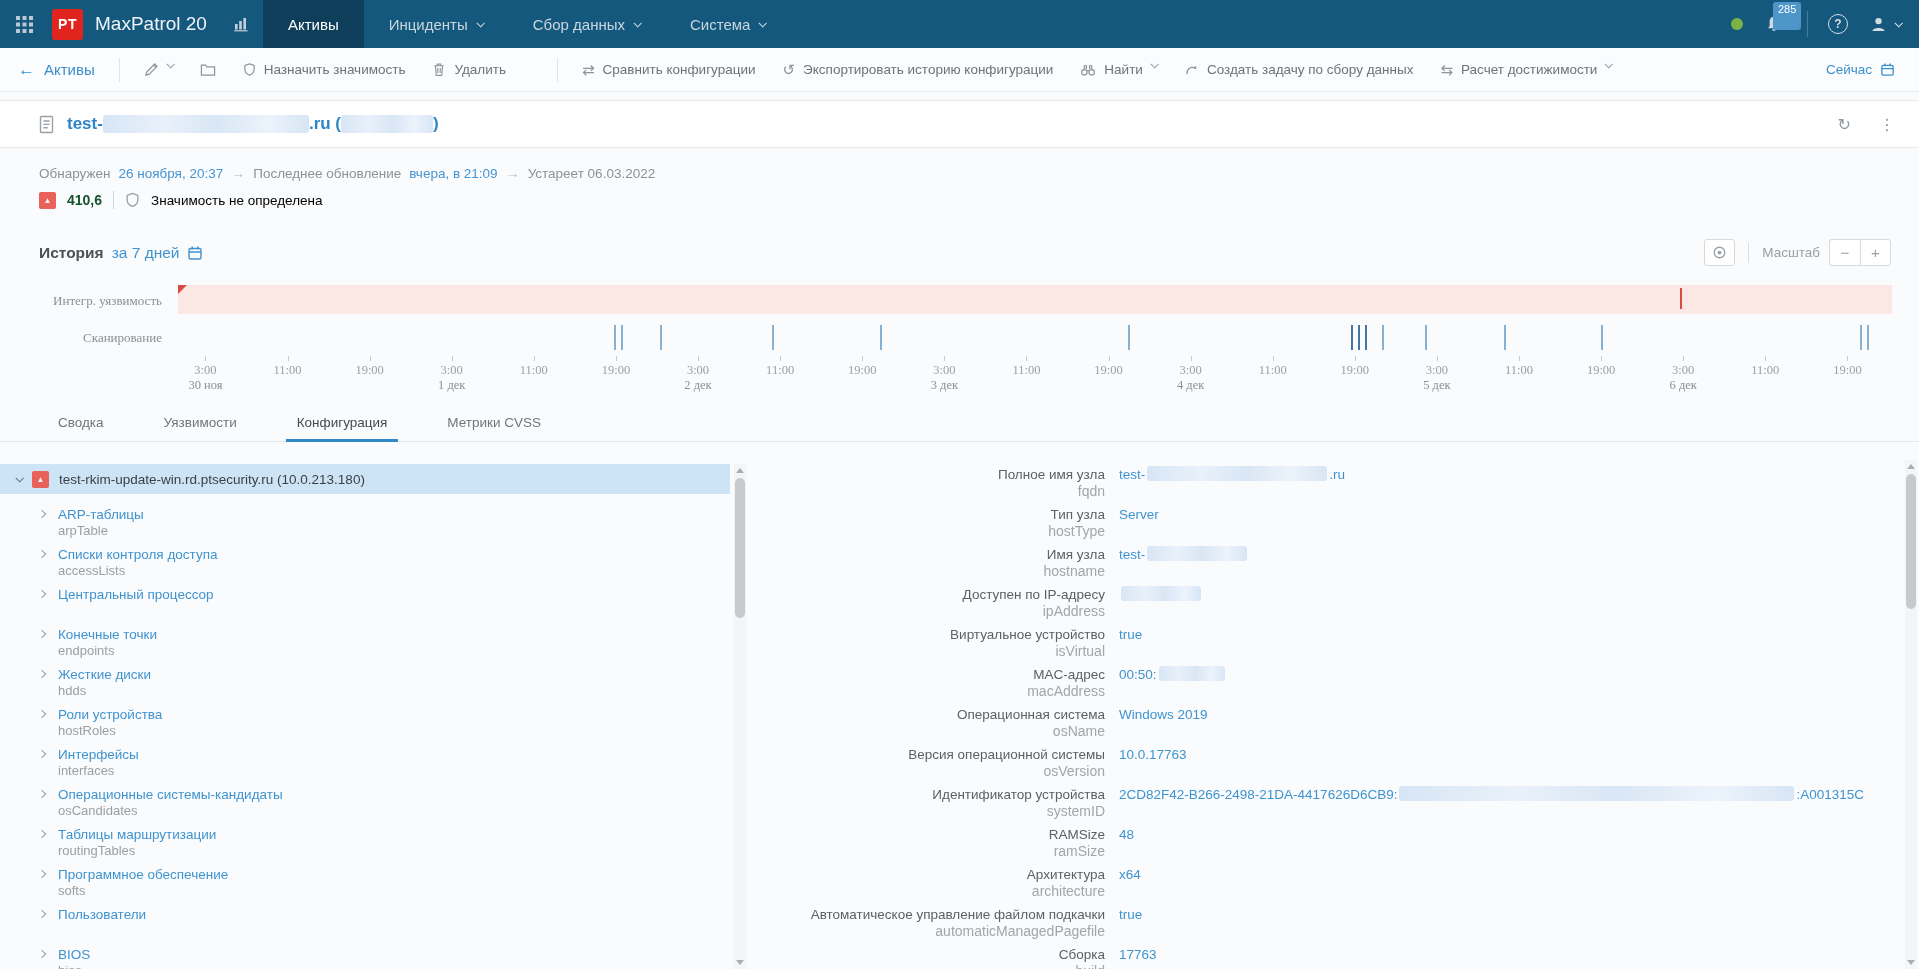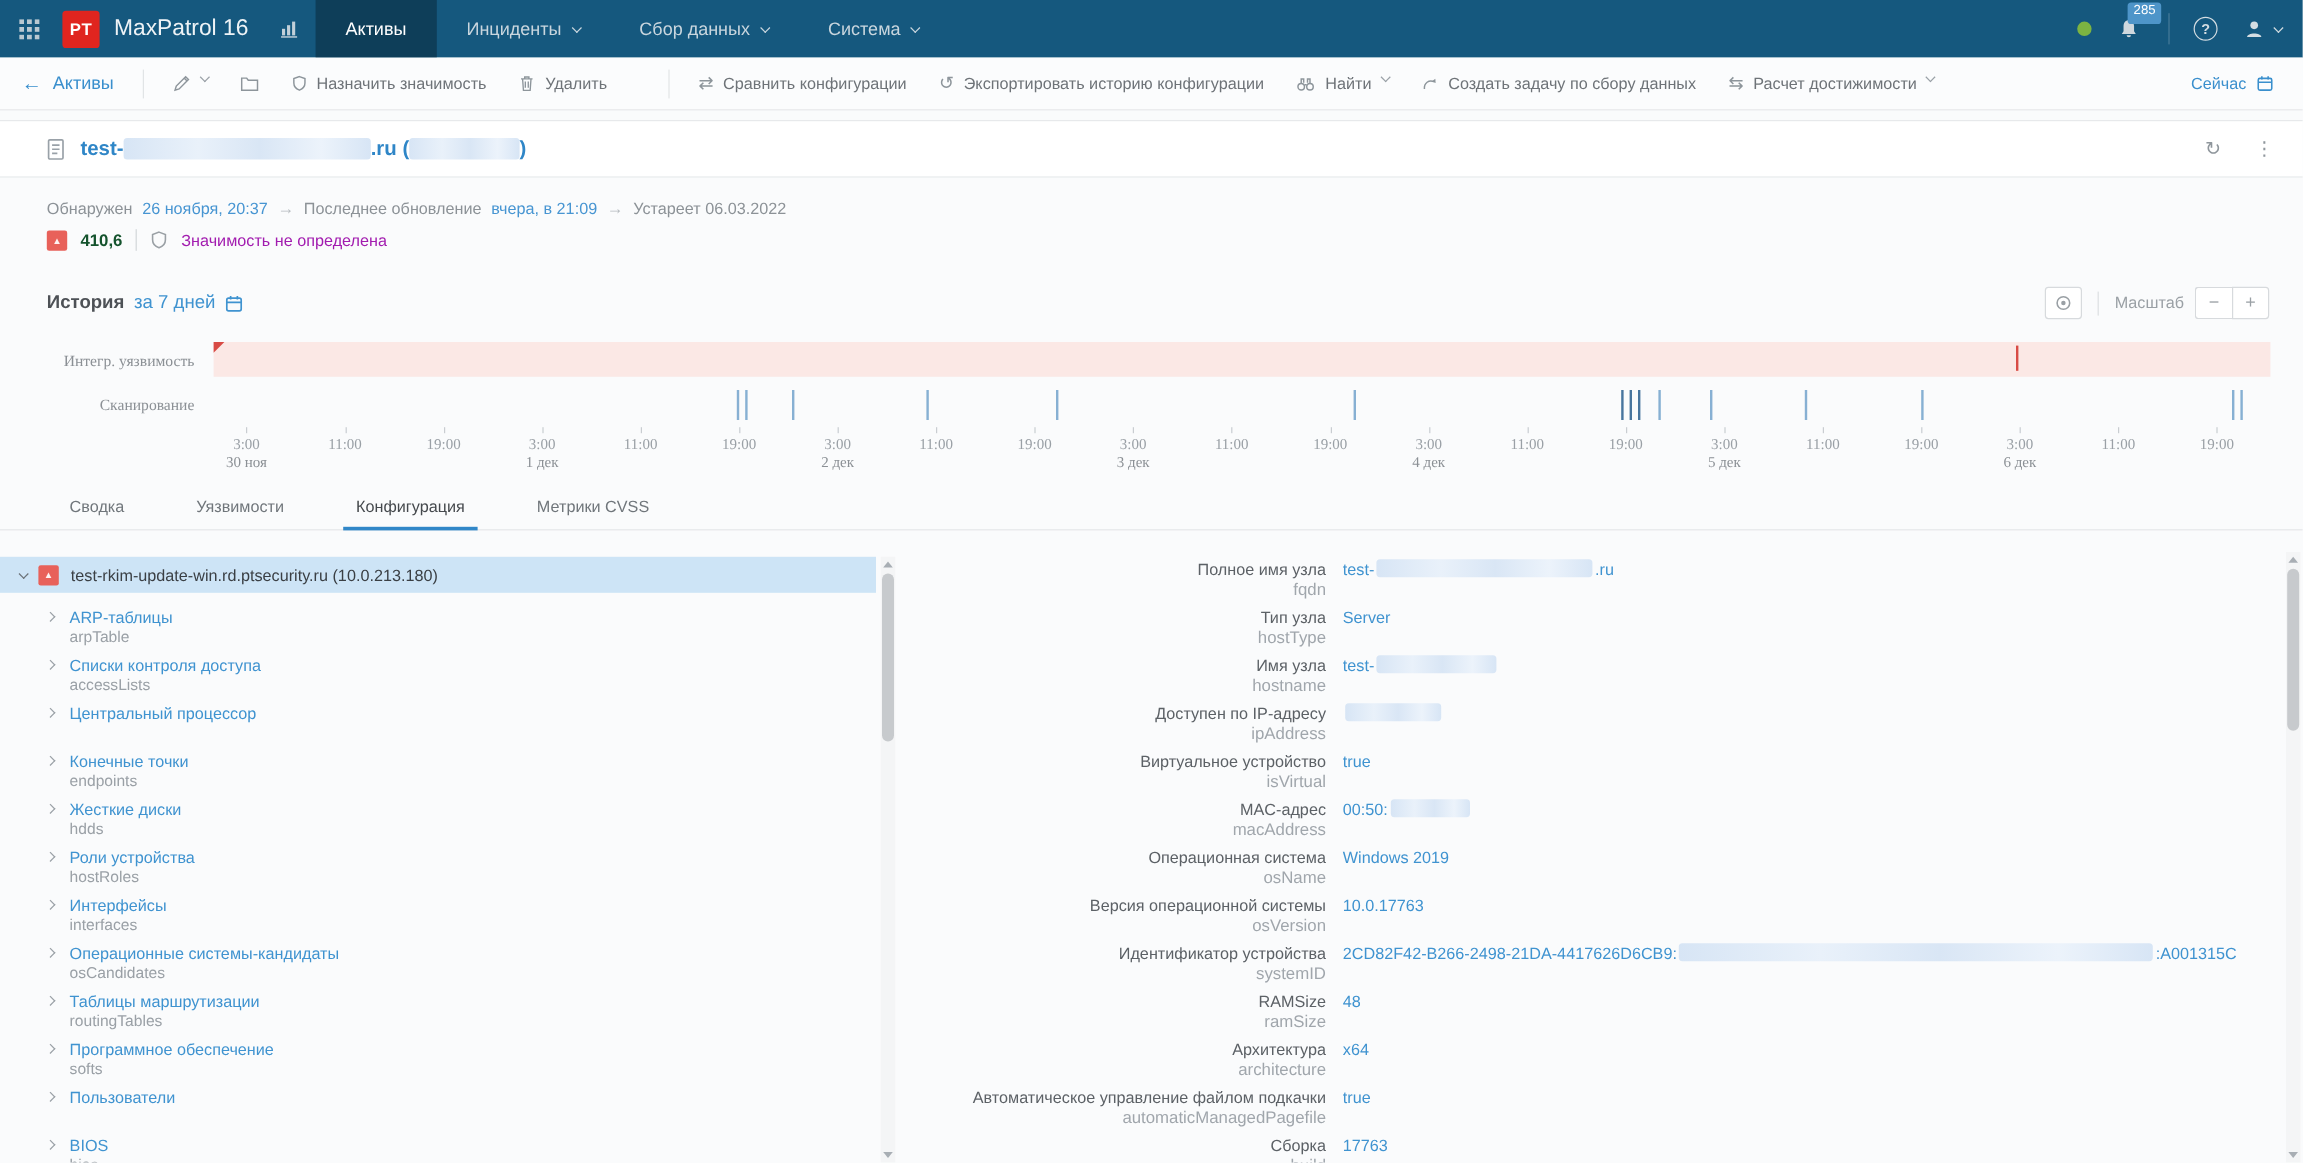--- a/index.html
+++ b/index.html
@@ -14,21 +14,21 @@
     font-size:14px; display:flex; align-items:center; justify-content:center; margin:0 12px 0 4px; letter-spacing:.5px; }
   .nav-brand { font-size:19px; color:#eef3f6; margin-right:26px; }
   .nav-dash { margin-right:14px; color:#c2d0d9; display:flex; }
   .nav-menu { display:flex; height:48px; }
   .nav-item { height:48px; display:flex; align-items:center; padding:0 25px; font-size:15px; gap:9px; cursor:pointer; color:#c9d6de; }
   .nav-item.active { background:#0e3e59; color:#fff; }
   .nav-right { margin-left:auto; display:flex; align-items:center; padding-right:18px; }
   .status-dot { width:12px; height:12px; border-radius:50%; background:#7cb342; margin-right:22px; }
   .bell-wrap { position:relative; margin-right:20px; display:flex; color:#cfd8de; cursor:pointer; }
   .nav-badge { position:absolute; top:-13px; left:8px; background:#4e95c9; color:#fff; font-size:11px;
-    padding:1px 5px 4px; border-radius:3px; line-height:13px; }
+    padding:1px 5px 14px; border-radius:3px; line-height:13px; }
   .vdiv-nav { width:1px; height:26px; background:rgba(255,255,255,.22); margin:0 20px 0 4px; }
   .help-btn { width:20px; height:20px; border:1.6px solid #d4dde2; border-radius:50%; display:flex; align-items:center;
     justify-content:center; font-size:12px; font-weight:bold; color:#d4dde2; margin-right:22px; cursor:pointer; }
   .user-btn { display:flex; align-items:center; gap:8px; color:#d4dde2; cursor:pointer; }
 
   .chv { display:inline-block; width:6px; height:6px; border-right:1.6px solid currentColor;
     border-bottom:1.6px solid currentColor; transform:rotate(45deg) translateY(-1px); }
   .chv.right { transform:rotate(-45deg); }
 
   
@@ -57,21 +57,21 @@
   .meta { padding:17px 0 0 39px; flex:0 0 auto; }
   .meta-line1 { font-size:13.5px; color:#8c9297; display:flex; align-items:center; gap:8px; }
   .meta-line1 .lnk { color:#4795d2; cursor:pointer; }
   .arr { color:#b7bcc0; font-size:14px; }
   .meta-line2 { margin-top:10px; display:flex; align-items:center; gap:11px; }
   .score-badge { width:17px; height:17px; background:#e8615a; border-radius:2px; color:rgba(255,255,255,.92);
     font-size:8px; display:flex; align-items:center; justify-content:center; }
   .score { font-weight:bold; font-size:14px; color:#14532d; }
   .vsep { width:1px; height:18px; background:#d3d6d9; }
   .shield-ic { color:#9aa0a5; display:flex; }
-  .sig-text { font-size:13.5px; color:#a21caf;text-align:right; }
+  .sig-text { font-size:13.5px; color:#000000;text-align:right; }
 
   
   .history { margin-top:30px; flex:0 0 auto; }
   .h-head { display:flex; align-items:center; padding:0 28px 0 39px; }
   .h-title { font-size:15.5px; font-weight:bold; color:#4d5156; }
   .h-range { font-size:15.5px; color:#3f93d0; margin-left:8px; cursor:pointer; display:flex; align-items:center; gap:7px; }
   .h-ctl { margin-left:auto; display:flex; align-items:center; }
   .ctl-btn { height:27px; min-width:31px; border:1px solid #d7dadd; border-radius:3px; background:#fff; color:#9aa0a5;
     display:flex; align-items:center; justify-content:center; cursor:pointer; font-size:15px; }
   .ctl-div { width:1px; height:20px; background:#dcdfe2; margin:0 13px; }
@@ -150,21 +150,21 @@
           <rect x="6.5" y="6.5" width="4" height="4"></rect>
           <rect x="13" y="6.5" width="4" height="4"></rect>
         <rect x="0" y="13" width="4" height="4"></rect>
           <rect x="6.5" y="13" width="4" height="4"></rect>
           <rect x="13" y="13" width="4" height="4"></rect>
       </svg>
     </div>
     <div class="nav-logo">
         <span>PT</span>
       </div>
-    <div class="nav-brand">MaxPatrol 16</div>
+    <div class="nav-brand">MaxPatrol 20</div>
     <div class="nav-dash">
       <svg width="16" height="16" viewBox="0 0 16 16" fill="currentColor">
         <rect x="2" y="8" width="2.6" height="5.5"></rect>
           <rect x="6.2" y="5" width="2.6" height="8.5"></rect>
           <rect x="10.4" y="2" width="2.6" height="11.5"></rect>
           <rect x="1.2" y="14.2" width="13.4" height="1.2"></rect>
       </svg>
     </div>
     <nav class="nav-menu" id="nav-menu">
         <div class="nav-item active">

